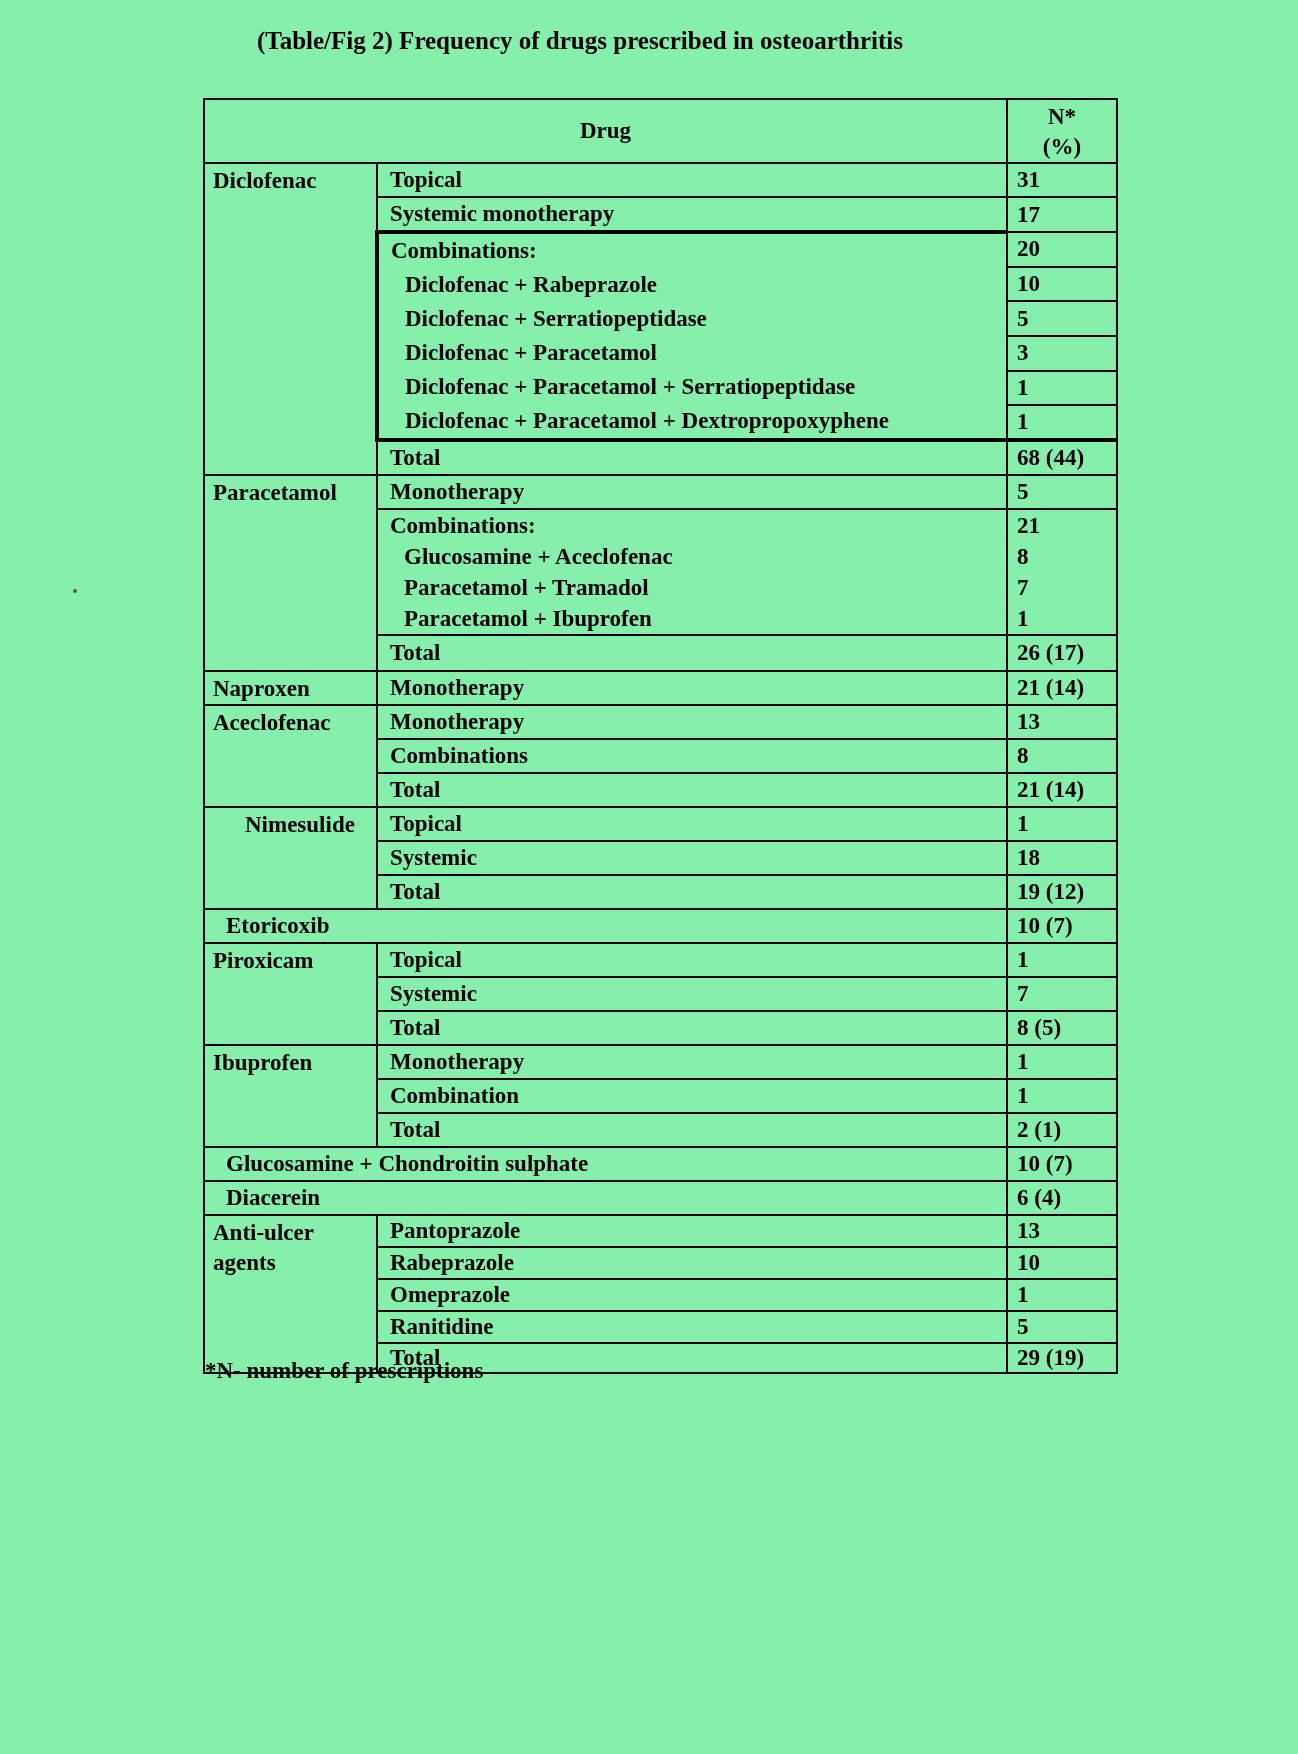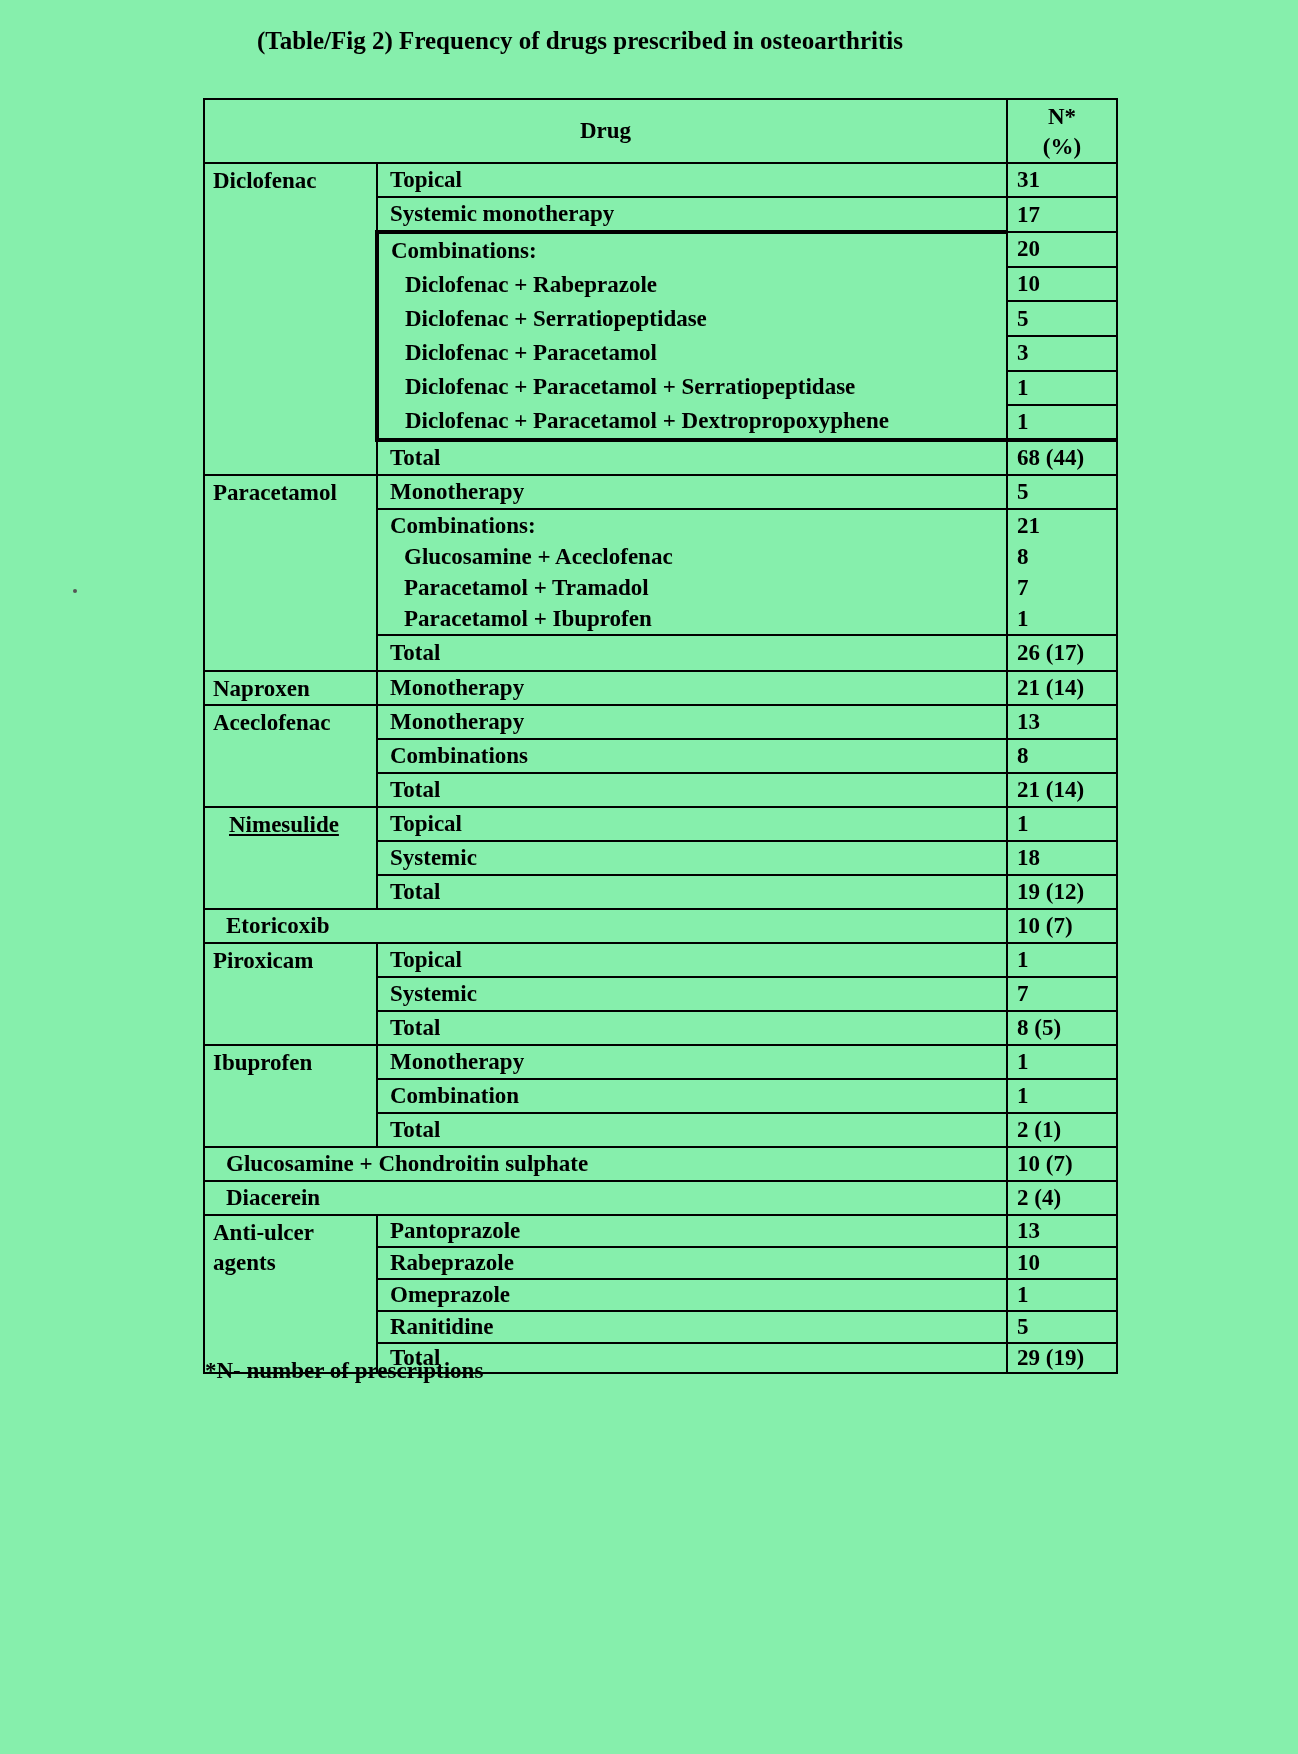--- a/index.html
+++ b/index.html
@@ -7,21 +7,21 @@
         font-family:"Liberation Serif","DejaVu Serif",serif;color:#000;}
   .title{position:absolute;top:27px;left:0;width:1160px;text-align:center;
          font-size:25px;font-weight:bold;}
   .drug-table{position:absolute;left:203px;top:83px;border-collapse:collapse;
               table-layout:fixed;width:913px;font-size:23px;font-weight:bold;margin-top:15px;}
   .drug-table td,.drug-table th{border:2px solid #000;padding:0;overflow:visible;
               font-size:23px;font-weight:bold;vertical-align:middle;}
   th.drug-h{text-align:center;}
   th.n-h{text-align:center;vertical-align:top;padding-top:2px;line-height:30px;}
   td.grp{vertical-align:top;padding:2px 4px 0 8px;line-height:30px;}
-  td.grp.indent-more{padding-left:24px;text-decoration:underline;}
+  td.grp.indent-more{padding-left:40px;}
   td.lbl{padding-left:12px;white-space:nowrap;}
   td.span2{padding-left:21px;white-space:nowrap;}
   td.val{padding-left:9px;white-space:nowrap;}
   td.vtop{vertical-align:top;}
   .cline{height:34px;line-height:34px;white-space:nowrap;}
   .pline{height:31px;line-height:31px;white-space:nowrap;}
   .ind{padding-left:14px;}
   td.combo-box{border-top-width:4px;border-left-width:4px;border-bottom-width:4px;
                vertical-align:top;}
   td.thickb{border-bottom-width:4px;}
@@ -192,21 +192,21 @@
       <td class="val">2 (1)</td>
     </tr>
 
     <tr class="h34">
       <td colspan="2" class="span2">Glucosamine + Chondroitin sulphate</td>
       <td class="val">10 (7)</td>
     </tr>
 
     <tr class="h34">
       <td colspan="2" class="span2">Diacerein</td>
-      <td class="val">2 (4)</td>
+      <td class="val">6 (4)</td>
     </tr>
 
     <tr class="h32">
       <td rowspan="5" class="grp">Anti-ulcer agents</td>
       <td class="lbl">Pantoprazole</td>
       <td class="val">13</td>
     </tr>
     <tr class="h32">
       <td class="lbl">Rabeprazole</td>
       <td class="val">10</td>

